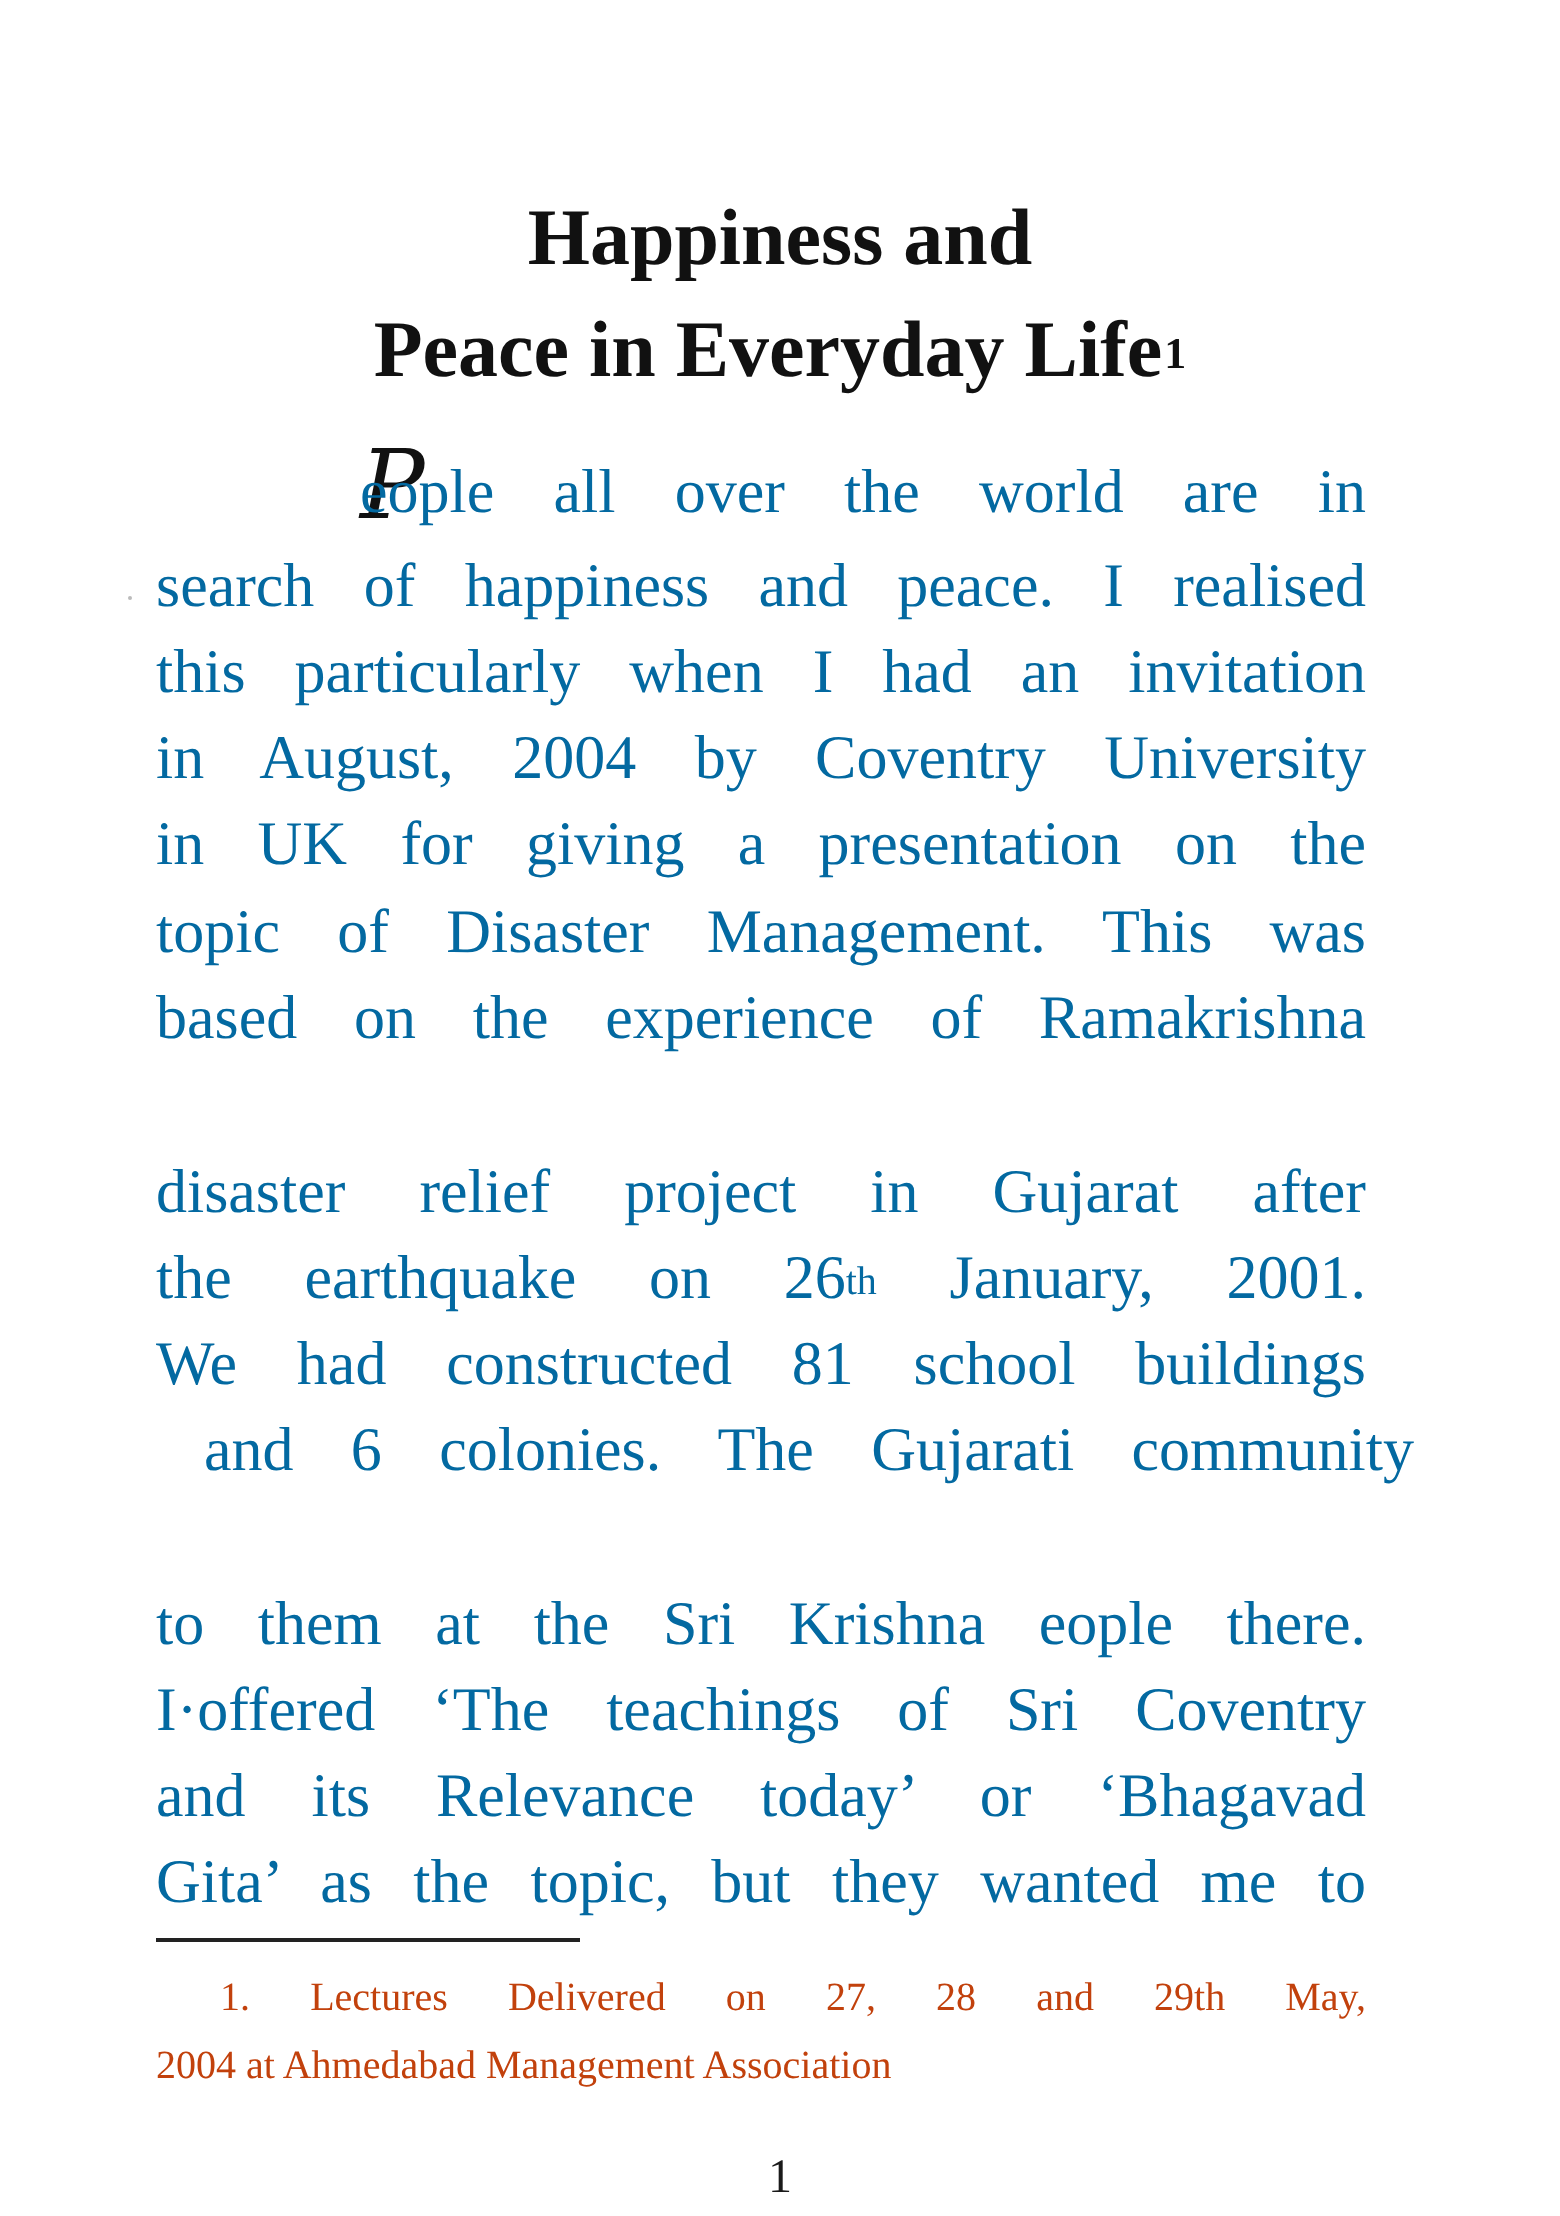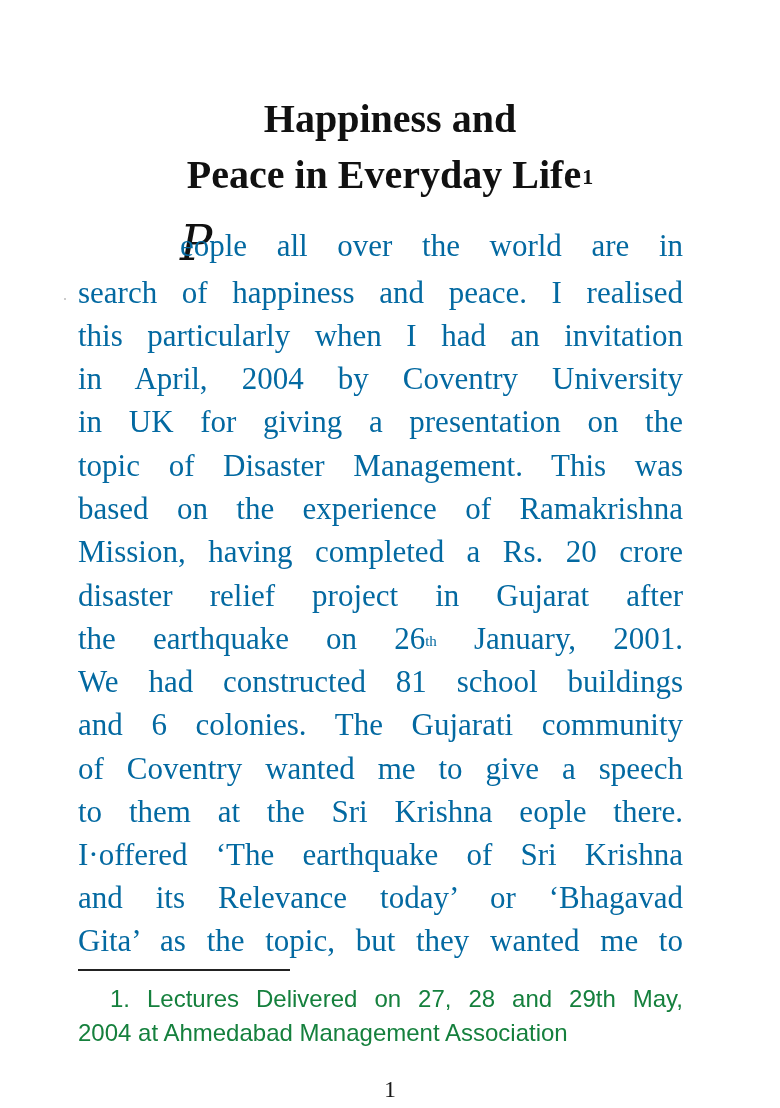--- a/index.html
+++ b/index.html
@@ -18,26 +18,26 @@
       font-family: "Liberation Serif", "DejaVu Serif", serif;
       font-size: 31px; line-height: 40px; color: #0369a1;
       text-align: justify; text-align-last: justify; white-space: nowrap;
     }
     .body-line.first { left: 180px; width: 503px; }
     .drop {
       position: absolute; left: 180px; top: 218px;
       font-family: "DejaVu Serif", "Liberation Serif", serif; font-style: italic;
       font-size: 48px; line-height: 50px; color: #111;
     }
-    .sup-th { font-size: 15px; vertical-align: top; position: relative; top: 2px; }
+    .sup-th { font-size: 20px; vertical-align: top; position: relative; top: 2px; }
     .rule { position: absolute; left: 78px; top: 969px; width: 212px; height: 2px; background: #222; }
     .footnote {
       position: absolute; left: 78px; width: 605px;
-      font-family: Liberation Sans, sans-serif;
-      font-size: 24px; line-height: 34px; color: #15803d; white-space: nowrap;
+      font-family: Liberation Serif, serif;
+      font-size: 20px; line-height: 34px; color: #c2410c; white-space: nowrap;
     }
     .footnote.f1 { top: 982px; left: 110px; width: 573px; text-align: justify; text-align-last: justify; }
     .footnote.f2 { top: 1016px; }
     .page-number {
       position: absolute; left: 0; width: 780px; top: 1074px; text-align: center;
       font-family: "Liberation Serif", "DejaVu Serif", serif; font-size: 24px; line-height: 30px; color: #1a1a1a;
     }
     .speck { position: absolute; left: 64px; top: 298px; width: 2px; height: 2px; background: #bbb; border-radius: 1px; }
   </style>
 </head>
@@ -46,32 +46,30 @@
 <div class="page">
   <div class="title l1">Happiness and</div>
   <div class="title l2"><span>Peace in Everyday Life</span><sup>1</sup></div>
 
   <div class="speck"></div>
 
   <span class="drop">P</span>
   <div class="body-line first" style="top:226px;">eople all over the world are in</div>
   <div class="body-line" style="top:273px;">search of happiness and peace. I realised</div>
   <div class="body-line" style="top:316px;">this particularly when I had an invitation</div>
-  <div class="body-line" style="top:359px;">in April, 2004 by Coventry University</div>
+  <div class="body-line" style="top:359px;">in August, 2004 by Coventry University</div>
   <div class="body-line" style="top:402px;">in UK for giving a presentation on the</div>
   <div class="body-line" style="top:446px;">topic of Disaster Management. This was</div>
   <div class="body-line" style="top:489px;">based on the experience of Ramakrishna</div>
-  <div class="body-line" style="top:532px;">Mission, having completed a Rs. 20 crore</div>
   <div class="body-line" style="top:576px;">disaster relief project in Gujarat after</div>
   <div class="body-line" style="top:619px;"><span>the earthquake on 26</span><span class="sup-th">th</span><span> January, 2001.</span></div>
   <div class="body-line" style="top:662px;">We had constructed 81 school buildings</div>
-  <div class="body-line" style="top:705px;">and 6 colonies. The Gujarati community</div>
-  <div class="body-line" style="top:749px;">of Coventry wanted me to give a speech</div>
+  <div class="body-line" style="top:705px;margin-left:24px;">and 6 colonies. The Gujarati community</div>
   <div class="body-line" style="top:792px;">to them at the Sri Krishna eople there.</div>
-  <div class="body-line" style="top:835px;">I·offered ‘The earthquake of Sri Krishna</div>
+  <div class="body-line" style="top:835px;">I·offered ‘The teachings of Sri Coventry</div>
   <div class="body-line" style="top:878px;">and its Relevance today’ or ‘Bhagavad</div>
   <div class="body-line" style="top:921px;">Gita’ as the topic, but they wanted me to</div>
 
   <div class="rule"></div>
   <div class="footnote f1">1. Lectures Delivered on 27, 28 and 29th May,</div>
   <div class="footnote f2">2004 at Ahmedabad Management Association</div>
 
   <div class="page-number">1</div>
 </div>
 

